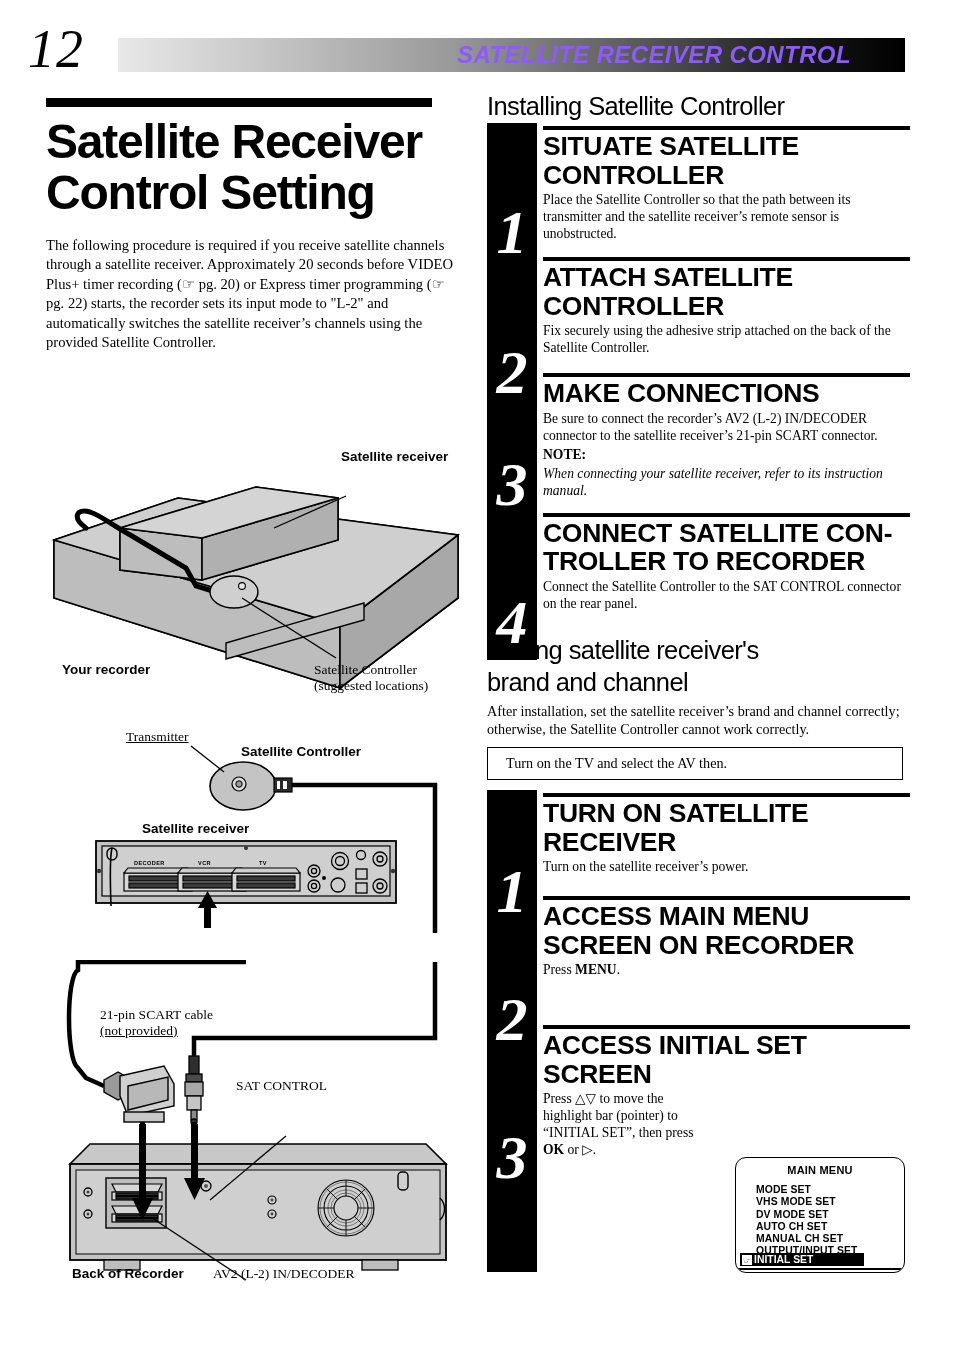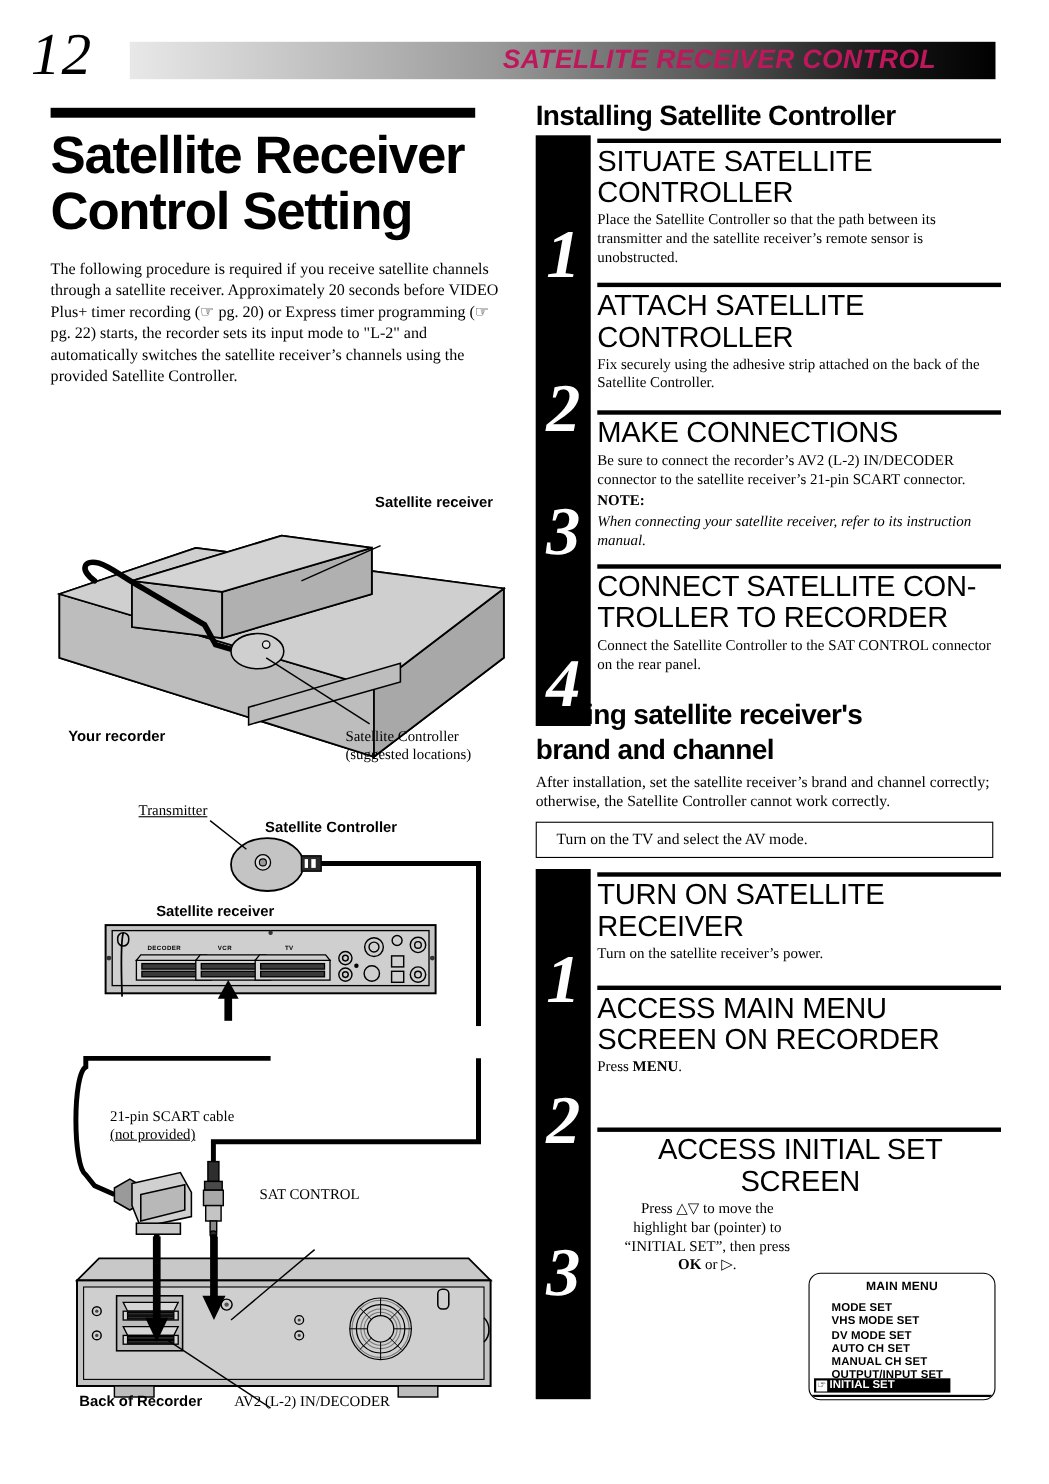--- a/index.html
+++ b/index.html
@@ -19,21 +19,21 @@
     background: linear-gradient(to right, #e8e8e8 0%, #cfcfcf 14%, #9a9a9a 42%, #5a5a5a 66%, #1a1a1a 86%, #000 100%);
   }
   #page-num {
     position:absolute; left:28px; top:22px;
     font-family:"Liberation Serif", serif; font-style:italic; font-weight:400;
     font-size:54px; line-height:54px; letter-spacing:1px; color:#000;
   }
   #header-title {
     position:absolute; right:12px; top:42px;
     font-family:"Liberation Sans", sans-serif; font-weight:bold; font-style:italic;
-    font-size:24px; line-height:26px; color:#be185d; letter-spacing:0.4px;
+    font-size:24px; line-height:26px; color:#8b5cf6; letter-spacing:0.4px;
     white-space:nowrap;
   }
 
   
   #left-col { position:absolute; left:46px; top:98px; width:428px; }
   #title-rule { width:386px; height:9px; background:#000; margin-bottom:9px; }
   #doc-title {
     font-size:48px; line-height:51px; font-weight:bold; letter-spacing:-1.2px;
     width:430px;
   }
@@ -50,38 +50,38 @@
   
   #fig2 { position:absolute; left:46px; top:728px; width:430px; height:205px; }
 
   
   #fig3 { position:absolute; left:46px; top:960px; width:430px; height:330px; }
 
   
   #right-col { position:absolute; left:487px; top:92px; width:425px; }
 
   .sec-head {
-    font-size:25.5px; font-weight:bold; letter-spacing:-0.6px;
+    font-size:25.5px; font-weight:normal; letter-spacing:-0.6px;
     line-height:29px; padding-bottom:2px;
   }
   .sec-head.two { line-height:30px; }
 
   .steps { position:relative; }
   .numbar {
     position:absolute; left:0; top:0; width:50px; background:#000;
   }
   .numbar .num {
     position:absolute; left:0; width:50px; text-align:center;
     font-family:"Liberation Serif", serif; font-style:italic; font-weight:bold;
     font-size:62px; line-height:62px; color:#fff;
   }
   .step { position:relative; margin-left:56px; padding-top:3px; }
   .step .rule { height:4px; background:#000; width:367px; margin-bottom:2px; }
   .step h3 {
-    margin:0; font-weight:400; font-size:26.5px; line-height:28.5px;
+    margin:0; font-weight:700; font-size:26.5px; line-height:28.5px;
     letter-spacing:-0.3px; font-family:"Liberation Sans", sans-serif;
   }
   .step p {
     margin:2px 0 0 0; font-size:13.6px; line-height:17px;
     font-family:"Liberation Serif", serif; width:365px;
   }
   .note-h { margin:7px 0 0 0; font-size:20px; font-weight:bold; line-height:22px; }
   .note-b { margin:1px 0 0 0; font-style:italic; font-size:13.6px; line-height:17px;
             font-family:"Liberation Serif", serif; width:340px; }
   .tvbox {
@@ -368,21 +368,21 @@
       <div class="rule"></div>
       <h3>CONNECT SATELLITE CON-TROLLER TO RECORDER</h3>
       <p>Connect the Satellite Controller to the SAT CONTROL connector on the rear panel.</p>
     </div>
   </div>
 
   <div style="margin-top:23px;">
     <div class="sec-head two">Setting satellite receiver's</div>
     <div class="sec-head two">brand and channel</div>
     <div class="intro2">After installation, set the satellite receiver’s brand and channel correctly; otherwise, the Satellite Controller cannot work correctly.</div>
-    <div class="tvbox">Turn on the TV and select the AV mode.</div>
+    <div class="tvbox">Turn on the TV and select the AV then.</div>
   </div>
 
   <div class="steps" style="margin-top:10px;">
     <div class="numbar" style="height:482px;">
       <span class="num" style="top:70px;">1</span>
       <span class="num" style="top:198px;">2</span>
       <span class="num" style="top:336px;">3</span>
     </div>
 
     <div class="step">
@@ -390,21 +390,21 @@
       <h3>TURN ON SATELLITE RECEIVER</h3>
       <p>Turn on the satellite receiver’s power.</p>
     </div>
 
     <div class="step" style="margin-top:18px;">
       <div class="rule"></div>
       <h3>ACCESS MAIN MENU SCREEN ON RECORDER</h3>
       <p><span>Press </span><b>MENU</b><span>.</span></p>
     </div>
 
-    <div class="step" style="margin-top:44px;text-align:center;">
+    <div class="step" style="margin-top:44px;">
       <div class="rule"></div>
       <h3>ACCESS INITIAL SET SCREEN</h3>
       <p style="width:200px;">
         <span>Press △▽ to move the</span><br>
         <span>highlight bar (pointer) to</span><br>
         <span>“INITIAL SET”, then press</span><br>
         <b>OK</b><span> or ▷.</span>
       </p>
     </div>
   </div>

